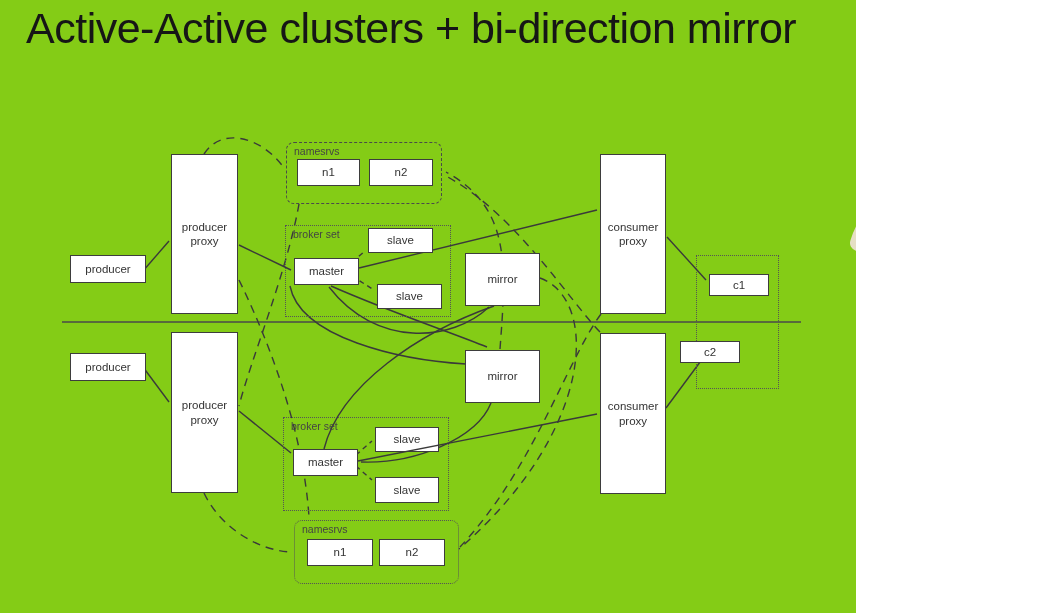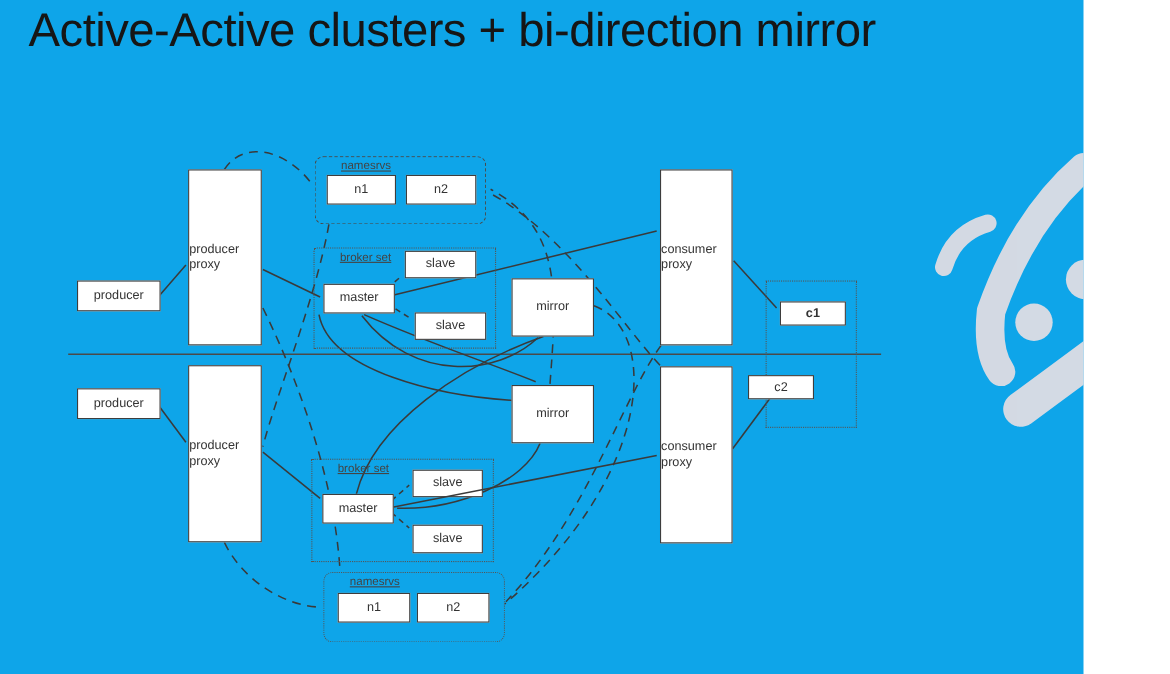--- a/index.html
+++ b/index.html
@@ -1,30 +1,30 @@
 <!DOCTYPE html>
 <html><head>
 <meta charset="utf-8">
 <style>
   html,body{margin:0;padding:0;background:#ffffff;}
-  .stage{position:relative;width:985px;height:613px;background:#0ea5e9;overflow:hidden;
+  .stage{position:relative;width:856px;height:613px;background:#84cc16;overflow:hidden;
          font-family:"Liberation Sans","DejaVu Sans",sans-serif;}
   .title{position:absolute;left:26px;top:4px;font-size:43px;letter-spacing:-0.5px;
          color:#161616;font-weight:400;white-space:nowrap;}
   svg.layer{position:absolute;left:0;top:0;pointer-events:none;}
   .under{z-index:1;}
   .over{z-index:4;}
   .nbox{position:absolute;box-sizing:border-box;background:#ffffff;border:1.5px solid #3d3d3d;
-        display:flex;align-items:center;justify-content:center;
+        display:flex;align-items:center;justify-content:center;text-align:center;
         font-size:11.5px;line-height:1.25;color:#333;z-index:3;}
   .container{position:absolute;box-sizing:border-box;background:transparent;z-index:2;}
   .dotted{border:1.6px dotted #555;}
   .dashed{border:1.7px dashed #4a4a4a;border-radius:8px;}
   .rounded{border-radius:8px;}
-  .clabel{position:absolute;top:2px;left:23px;font-size:10.5px;color:#444;white-space:nowrap;text-decoration:underline;}
+  .clabel{position:absolute;top:2px;left:7px;font-size:10.5px;color:#444;white-space:nowrap;}
   path,line{fill:none;}
 </style>
 </head>
 <body>
 
 <div class="stage">
 
   <div class="title">Active-Active clusters + bi-direction mirror</div>
 
   <svg class="layer under" width="1064" height="613">
@@ -92,21 +92,21 @@
 
   <div class="nbox" style="left:70px;top:255px;width:76px;height:28px;">producer</div>
   <div class="nbox" style="left:171px;top:154px;width:67px;height:160px;">producer proxy</div>
   <div class="nbox" style="left:297px;top:159px;width:63px;height:27px;">n1</div>
   <div class="nbox" style="left:369px;top:159px;width:64px;height:27px;">n2</div>
   <div class="nbox" style="left:294px;top:258px;width:65px;height:27px;">master</div>
   <div class="nbox" style="left:368px;top:228px;width:65px;height:25px;">slave</div>
   <div class="nbox" style="left:377px;top:284px;width:65px;height:25px;">slave</div>
   <div class="nbox" style="left:465px;top:253px;width:75px;height:53px;">mirror</div>
   <div class="nbox" style="left:600px;top:154px;width:66px;height:160px;">consumer proxy</div>
-  <div class="nbox" style="left:709px;top:274px;width:60px;height:22px;font-weight:bold;">c1</div>
+  <div class="nbox" style="left:709px;top:274px;width:60px;height:22px;">c1</div>
 
   <div class="nbox" style="left:70px;top:353px;width:76px;height:28px;">producer</div>
   <div class="nbox" style="left:171px;top:332px;width:67px;height:161px;">producer proxy</div>
   <div class="nbox" style="left:293px;top:449px;width:65px;height:27px;">master</div>
   <div class="nbox" style="left:375px;top:427px;width:64px;height:25px;">slave</div>
   <div class="nbox" style="left:375px;top:477px;width:64px;height:26px;">slave</div>
   <div class="nbox" style="left:465px;top:350px;width:75px;height:53px;">mirror</div>
   <div class="nbox" style="left:600px;top:333px;width:66px;height:161px;">consumer proxy</div>
   <div class="nbox" style="left:680px;top:341px;width:60px;height:22px;">c2</div>
   <div class="nbox" style="left:307px;top:539px;width:66px;height:27px;">n1</div>

